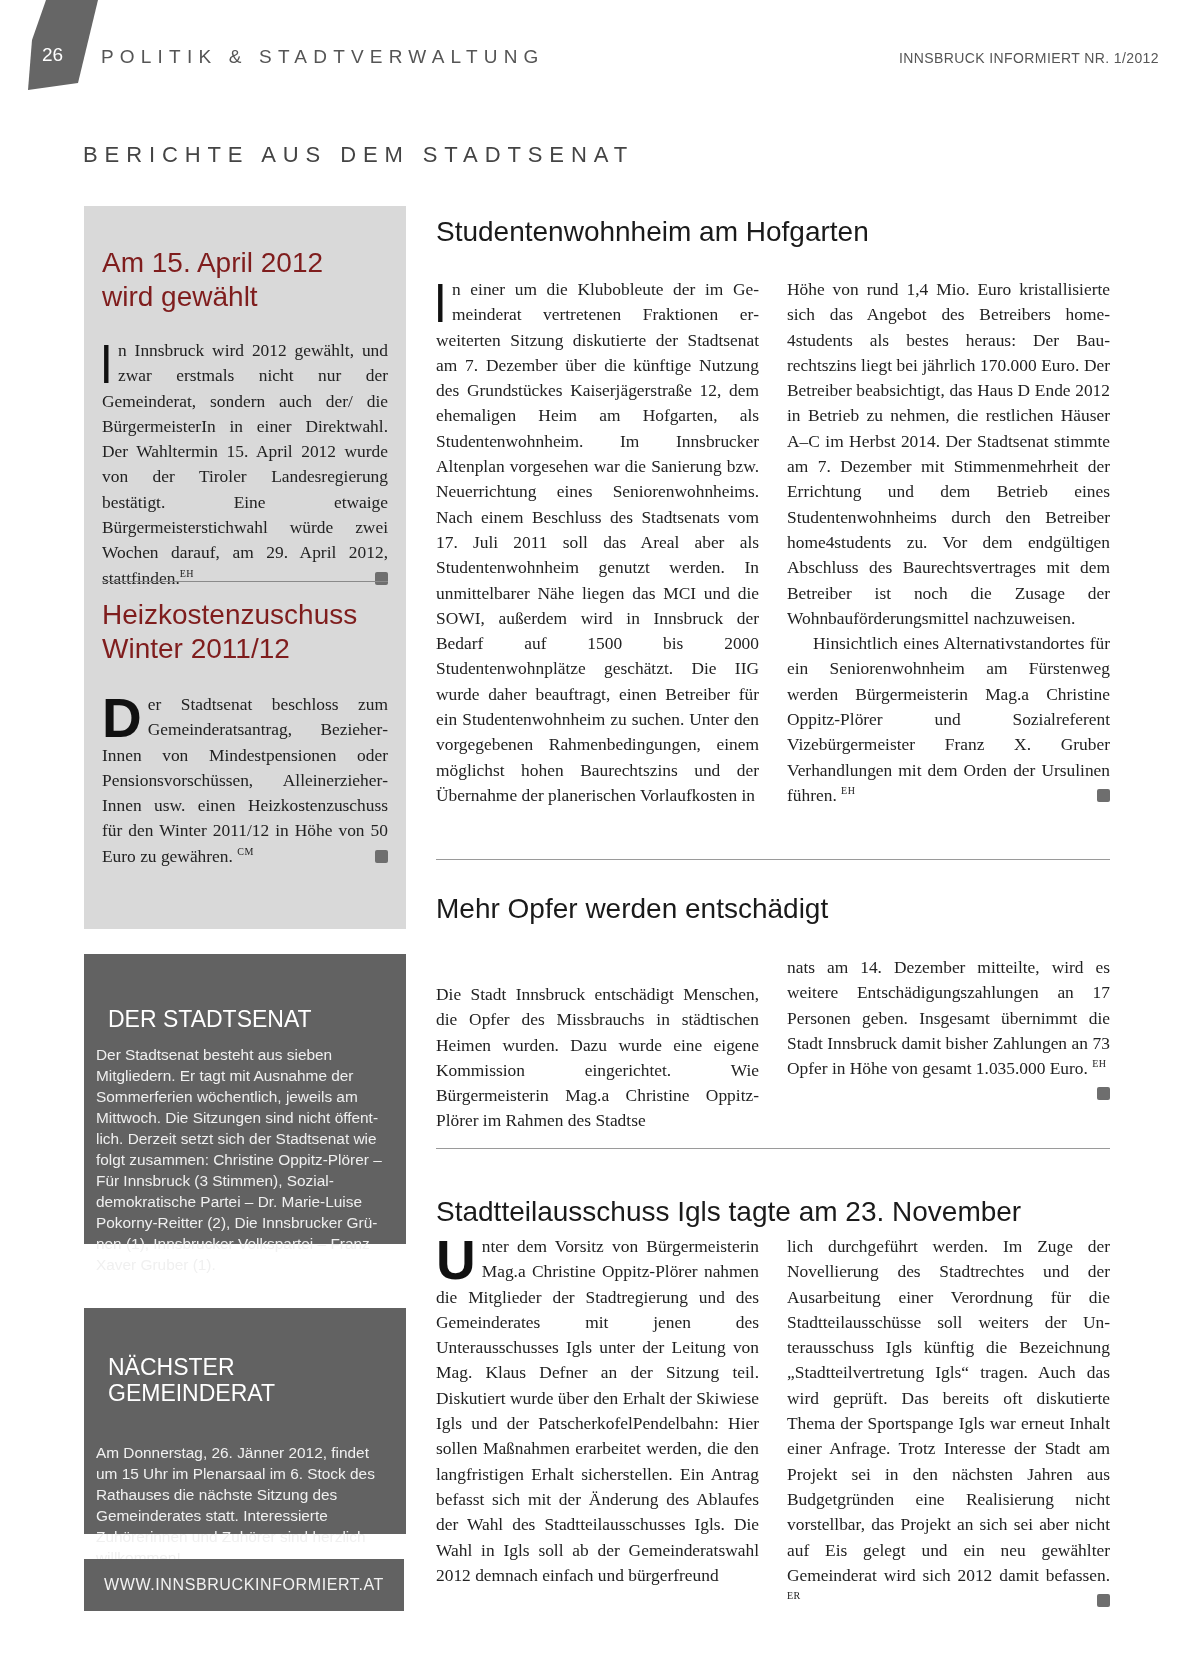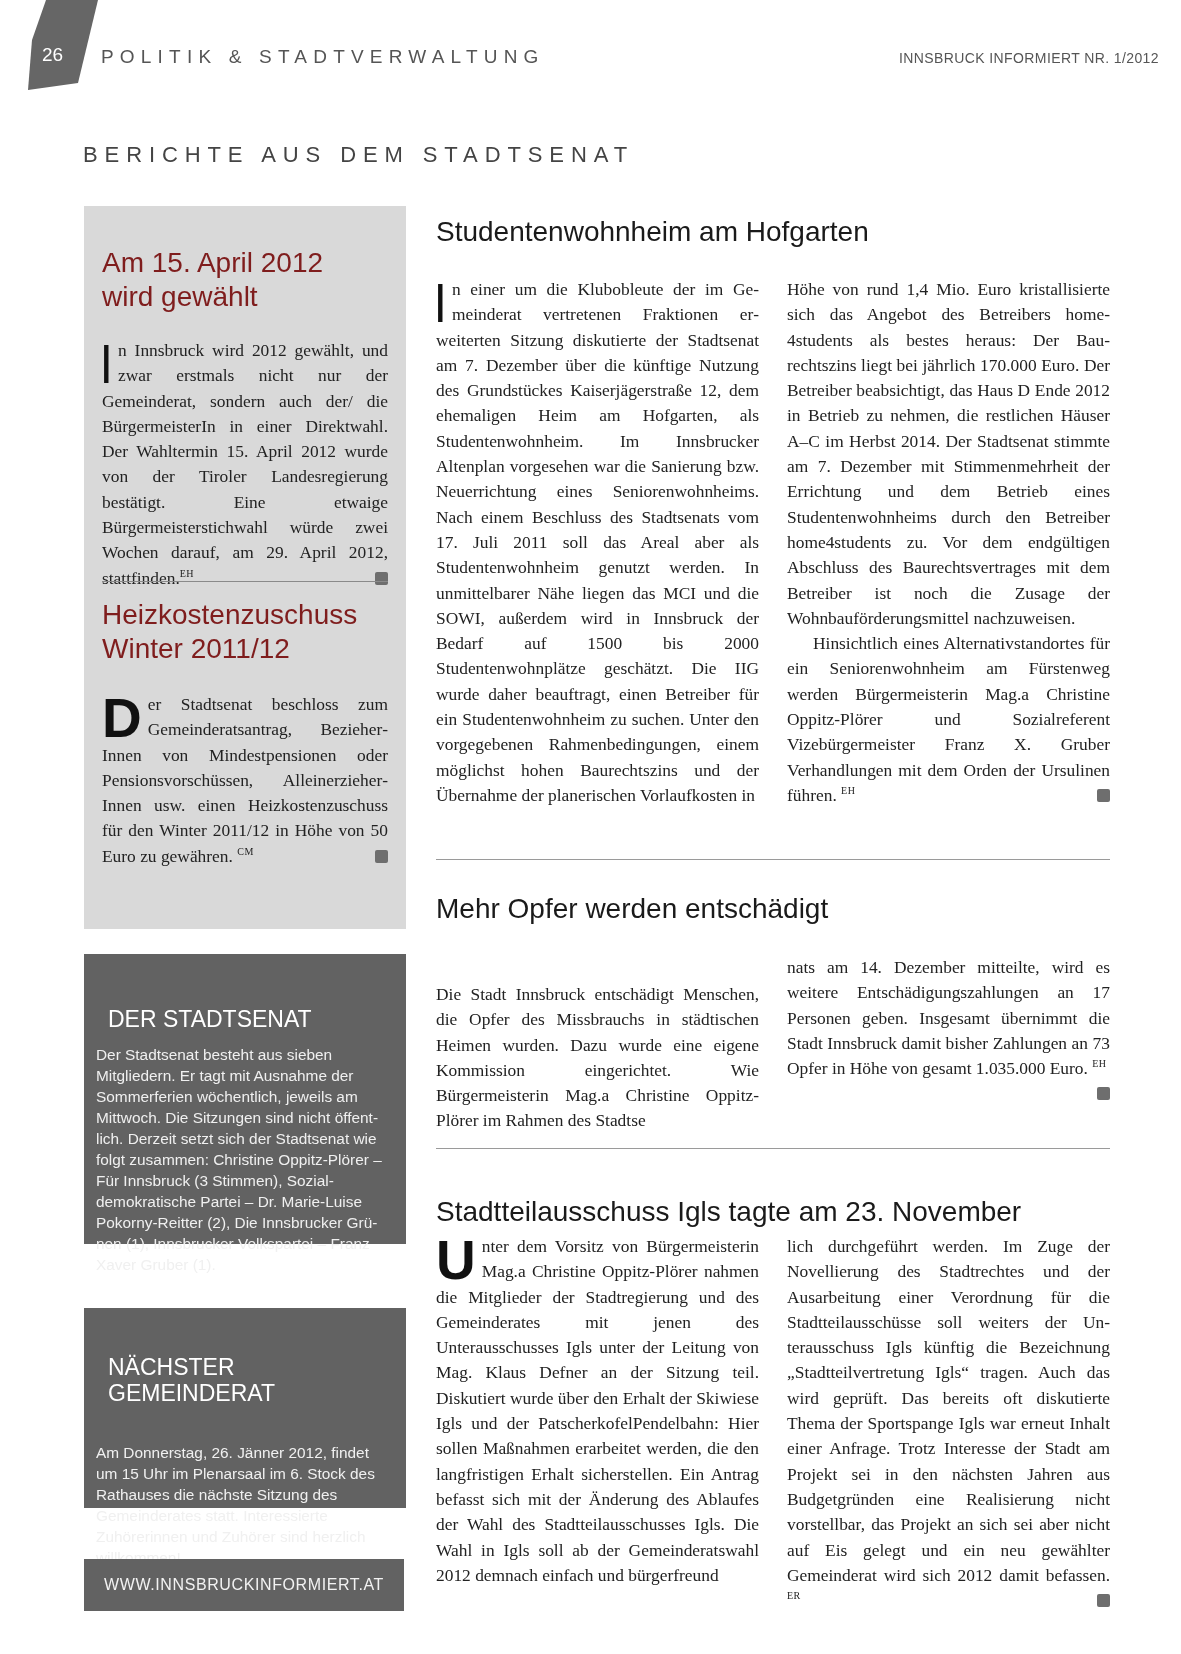--- a/index.html
+++ b/index.html
@@ -73,21 +73,21 @@
   </div>
 </div>
 
 <div class="dark-box" style="top:954px; height:290px;">
   <div style="position:absolute; left:12px; right:12px; top:40px;">
     <h3 class="dh">DER STADTSENAT</h3>
     <p class="dt">Der Stadtsenat besteht aus sieben Mitgliedern. Er tagt mit Ausnahme der Sommerferien wöchentlich, jeweils am Mittwoch. Die Sitzungen sind nicht öffent­lich. Derzeit setzt sich der Stadtsenat wie folgt zusammen: Christine Oppitz-Plörer – Für Innsbruck (3 Stimmen), Sozial­demokratische Partei – Dr. Marie-Luise Pokorny-Reitter (2), Die Innsbrucker Grü­nen (1), Innsbrucker Volkspartei – Franz Xaver Gruber (1).</p>
   </div>
 </div>
 
-<div class="dark-box" style="top:1308px; height:200px;">
+<div class="dark-box" style="top:1308px; height:226px;">
   <div style="position:absolute; left:12px; right:12px; top:34px;">
     <h3 class="dh">NÄCHSTER GEMEINDERAT</h3>
     <p class="dt" style="margin-top:36px;">Am Donnerstag, 26. Jänner 2012, findet um 15 Uhr im Plenarsaal im 6. Stock des Rathauses die nächste Sitzung des Gemeinderates statt. Interessierte Zuhörerinnen und Zuhörer sind herzlich willkommen!</p>
   </div>
 </div>
 
 <div class="url-box">WWW.INNSBRUCKINFORMIERT.AT</div>
 
 <h2 class="article-title" style="top:216px;">Studentenwohnheim am Hofgarten</h2>
 <div class="col col-l" style="top:277px;">

